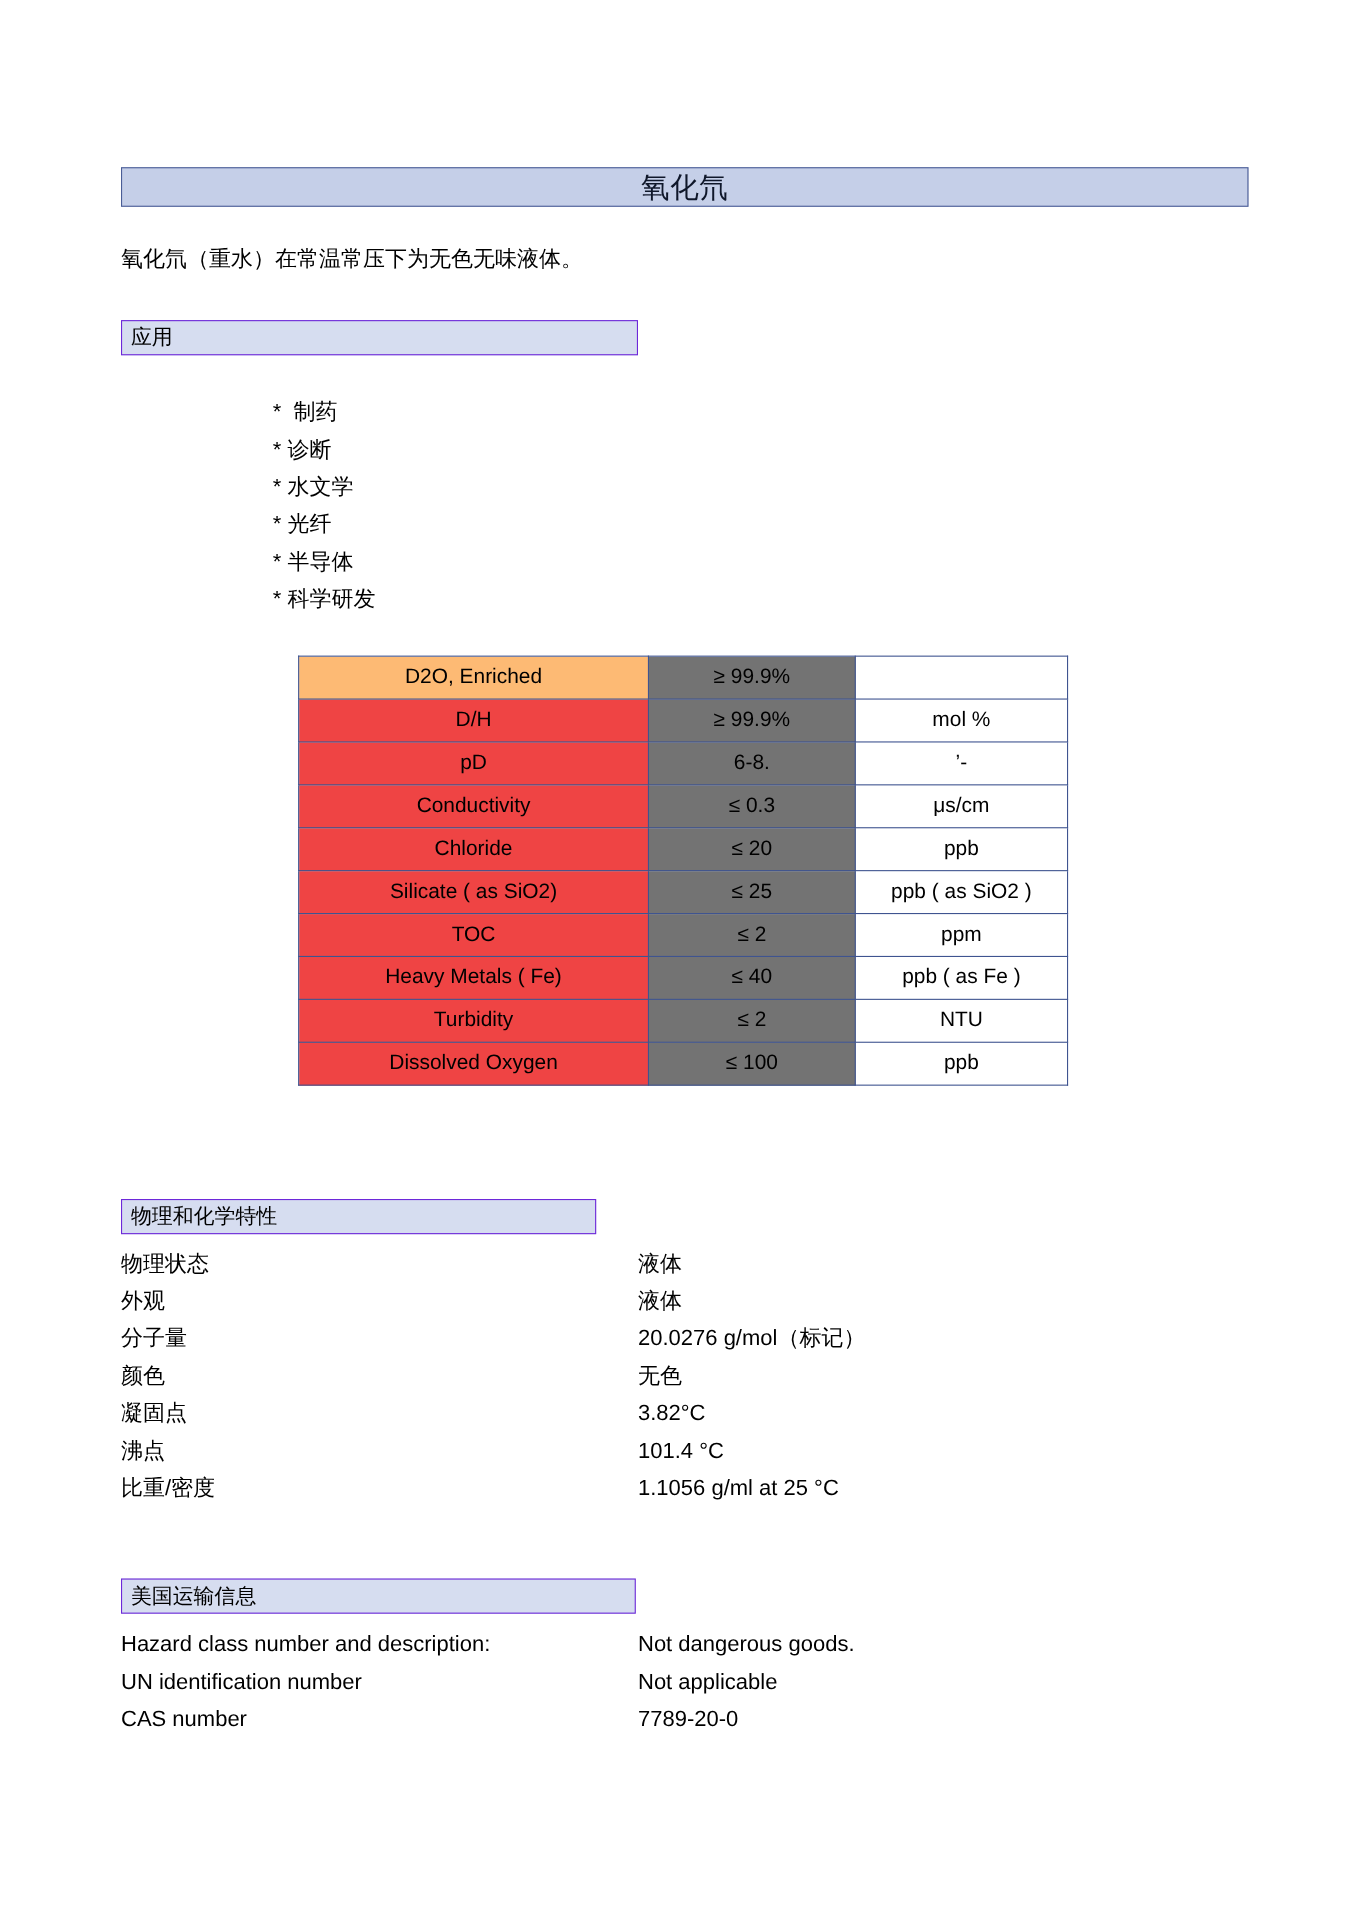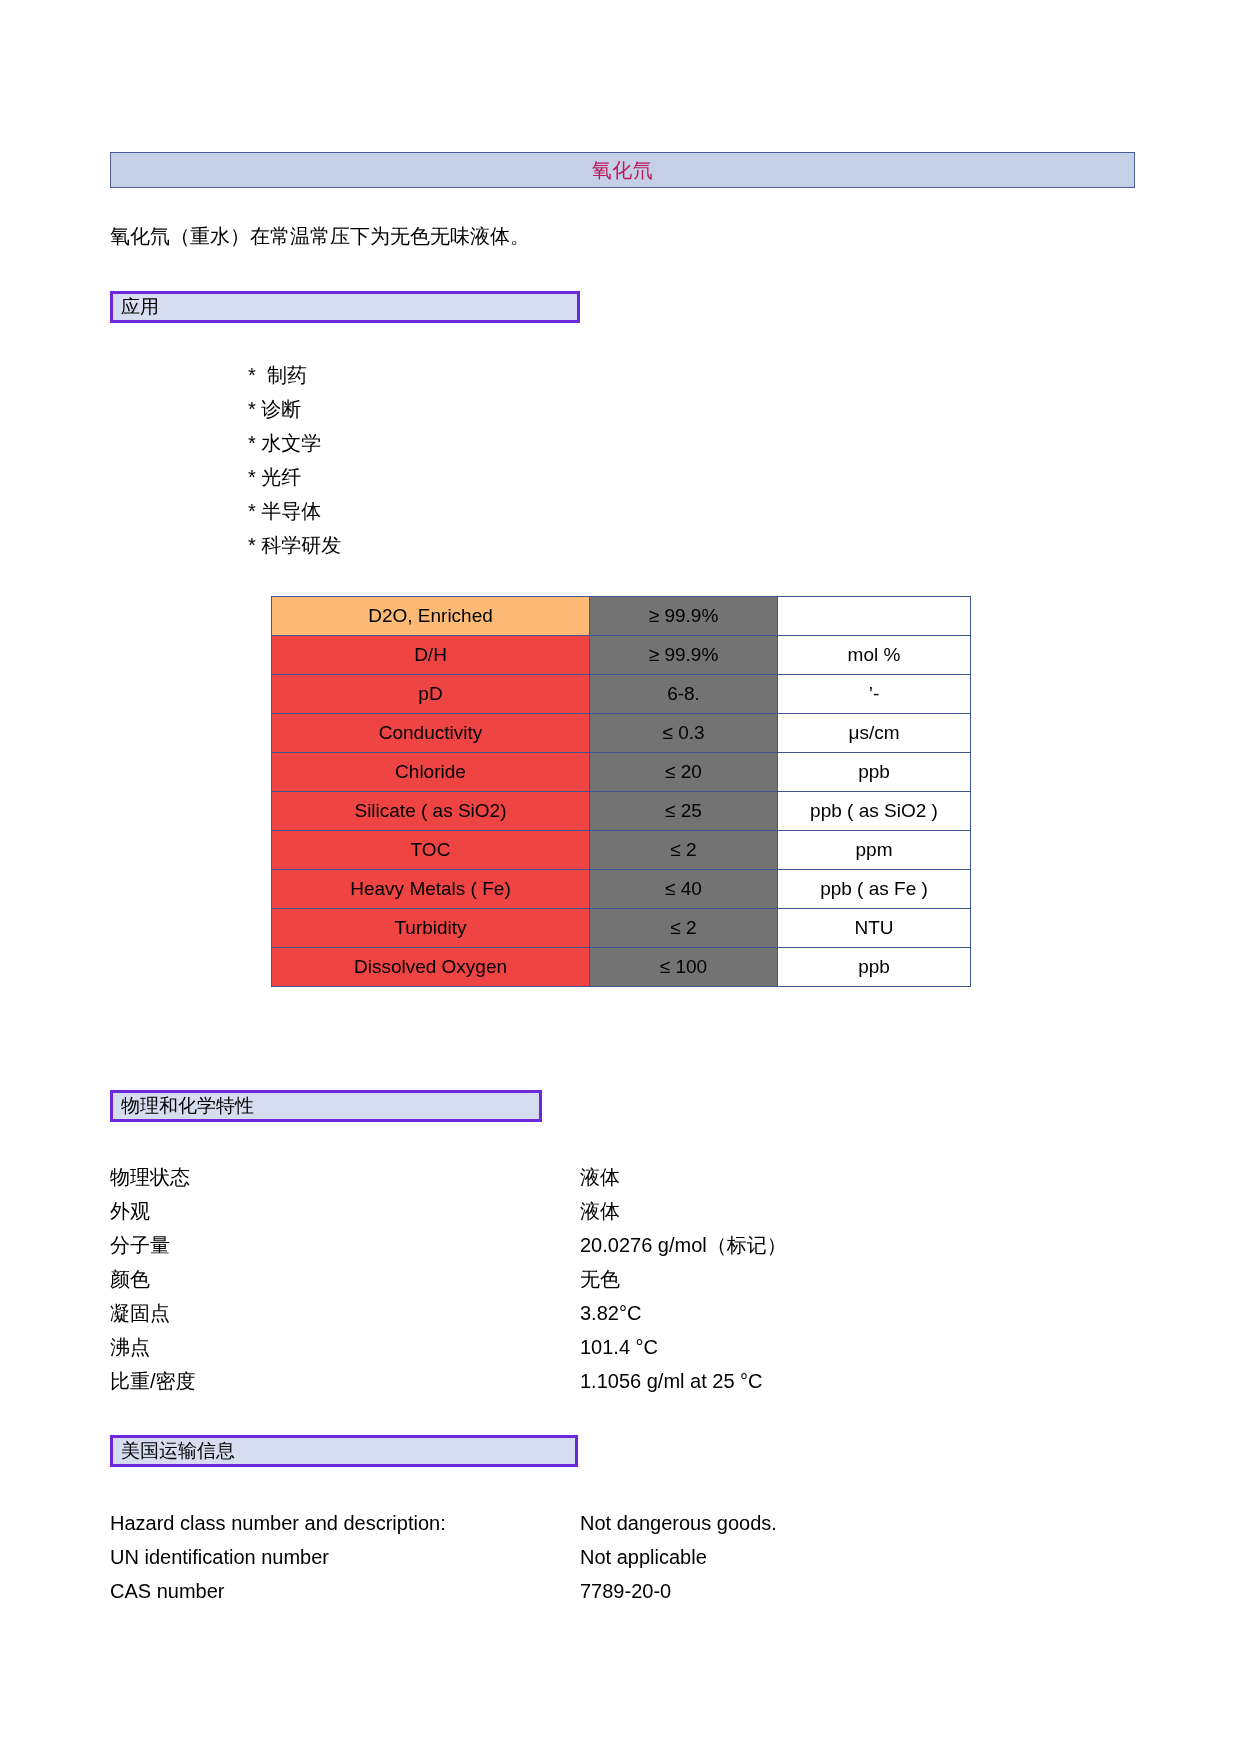--- a/index.html
+++ b/index.html
@@ -31,39 +31,39 @@
     width: 1025px;
     height: 36px;
     background: #c5cfe8;
     border: 1px solid #4a5d96;
     box-sizing: border-box;
     display: flex;
     align-items: center;
     justify-content: center;
   }
   .title-bar span {
-    font-size: 20px;
-    color: #be185d;
+    font-size: 26px;
+    color: #0f172a;
     letter-spacing: 0.5px;
   }
 
   
   .intro {
     position: absolute;
     left: 110px;
     top: 222px;
     font-size: 20px;
     line-height: 28px;
   }
 
   
   .section-bar {
     position: absolute;
     background: #d6ddf0;
-    border: 3px solid #6d28d9;
+    border: 1px solid #6d28d9;
     box-sizing: border-box;
     height: 32px;
     display: flex;
     align-items: center;
     padding-left: 8px;
   }
   .section-bar span {
     font-size: 19px;
   }
   #bar-apps { left: 110px; top: 291px; width: 470px; }
@@ -109,21 +109,20 @@
   }
   table.spec tr.hdr td.param,
   table.spec tr.hdr2 td.param { background: #fdba74; }
   table.spec td.two-line { line-height: 26px; }
 
   
   .kv {
     position: absolute;
     font-size: 20px;
     line-height: 34px;
-    margin-top: 28px;
   }
   .kv .row { display: block; height: 34px; white-space: nowrap; }
   .kv .k { display: inline-block; width: 470px; }
   .kv .v { display: inline-block; }
   #phys-rows { left: 110px; top: 1132px; }
   #trans-rows { left: 110px; top: 1478px; }
 </style>
 </head>
 <body>
 

